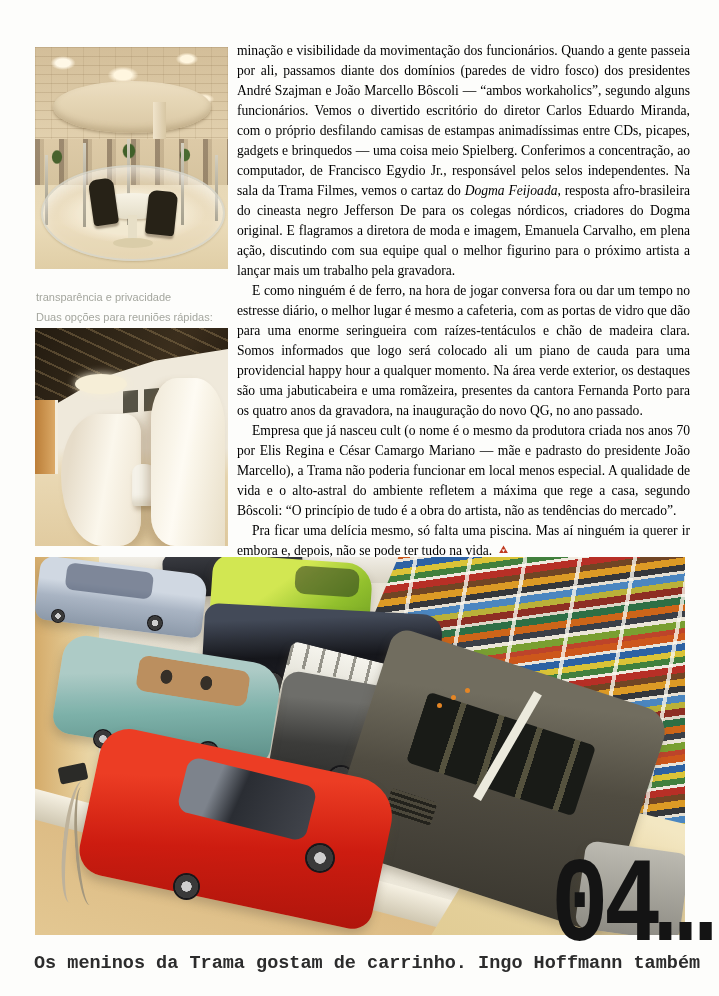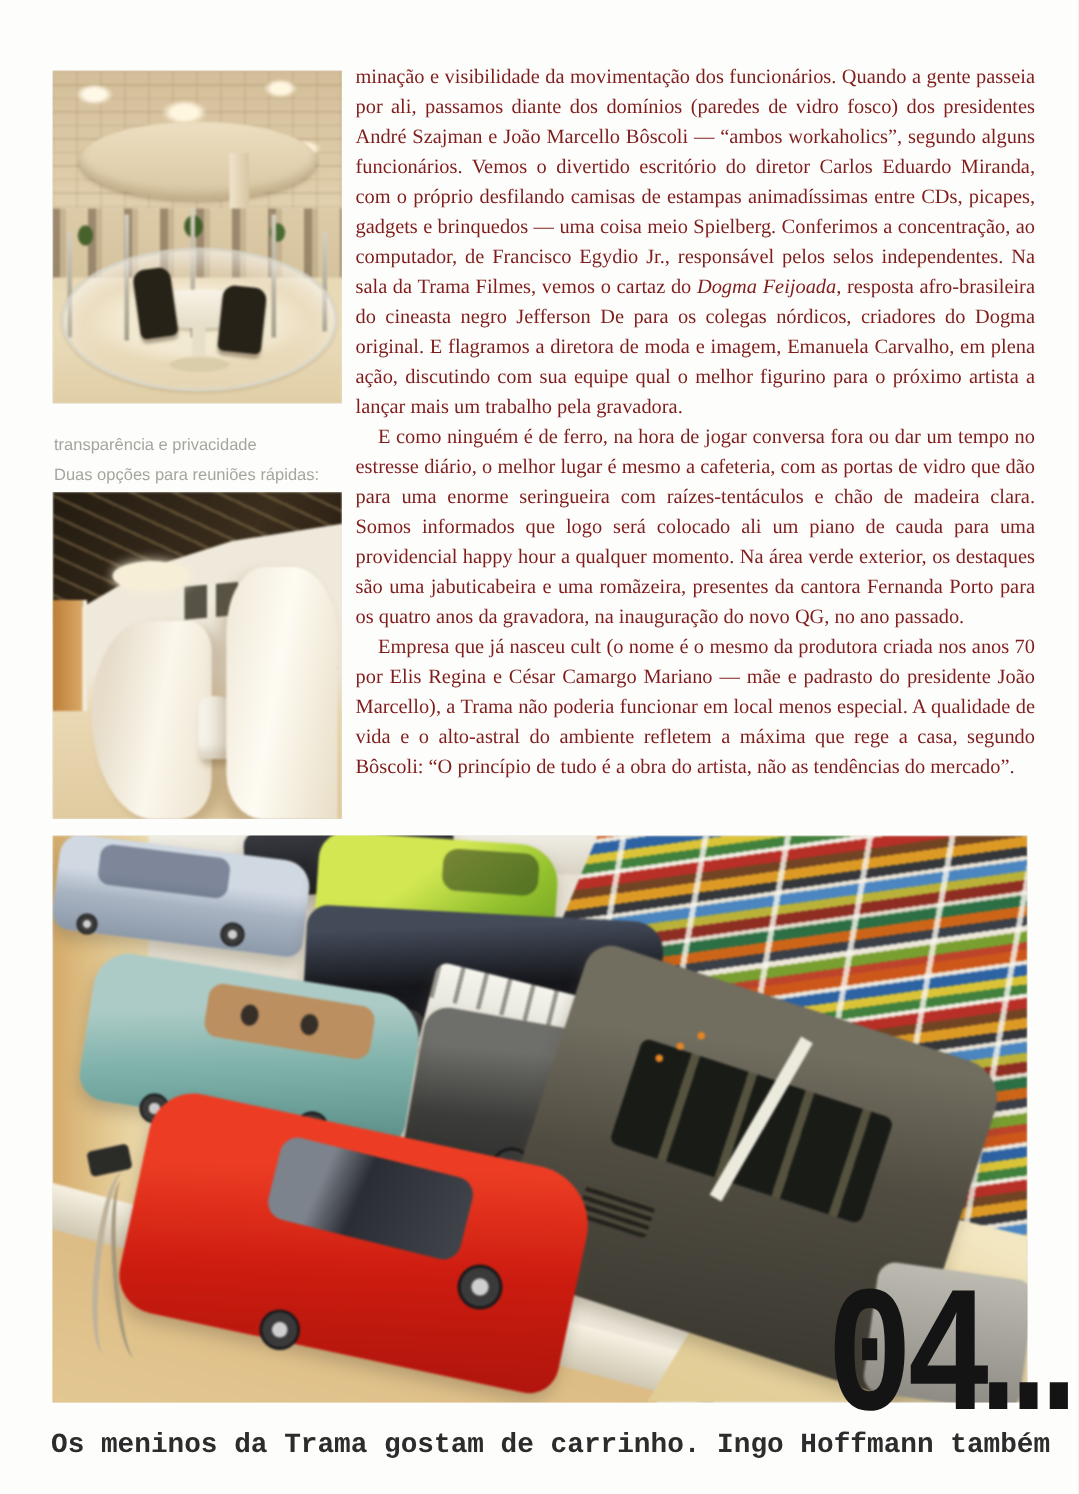--- a/index.html
+++ b/index.html
@@ -136,21 +136,21 @@
   .p3-bracket-a{left:28px;top:224px;width:22px;height:122px;border-left:4px solid #bdb29c;
     border-radius:50% 0 0 50%;transform:rotate(6deg);}
   .p3-bracket-b{left:40px;top:230px;width:18px;height:118px;border-left:3px solid #a2977f;
     border-radius:50% 0 0 50%;transform:rotate(-4deg);}
   .p3-clamp{left:24px;top:208px;width:28px;height:17px;background:#2b2b28;border-radius:3px;transform:rotate(-12deg);}
 
   
   .photo-caption{position:absolute;left:36px;top:287px;width:192px;
     font-family:"Liberation Sans",sans-serif;font-size:11px;line-height:20px;color:#a4a69e;}
   .article{position:absolute;left:237px;top:41px;width:453px;
-    font-size:13.6px;line-height:20px;text-align:justify;color:#7f1d1d;}
+    font-size:13.6px;line-height:20px;text-align:justify;color:#000000;}
   .article p{margin:0;}
   .article p.indent{text-indent:15px;}
   .article .ital{font-style:italic;}
   .end-mark{display:inline-block;width:11px;height:11px;margin-left:6px;vertical-align:-1px;}
   .footer-caption{position:absolute;left:34px;top:953px;white-space:nowrap;
     font-family:"Liberation Mono","DejaVu Sans Mono",monospace;font-weight:bold;
     font-size:18.5px;letter-spacing:0;color:#2c2c2c;}
   .page-number{position:absolute;left:551px;top:848px;z-index:5;line-height:1;
     font-family:"Liberation Mono","DejaVu Sans Mono",monospace;font-weight:bold;
     font-size:120px;letter-spacing:-6px;color:#141414;
@@ -198,20 +198,27 @@
       <div class="p2-wall-left"></div>
       <div class="p2-chair"></div>
       <div class="p2-wall-right"></div>
     </div>
   </div>
 
   <div class="article">
     <p><span>minação e visibilidade da movimentação dos funcionários. Quando a gente passeia por ali, passamos diante dos domínios (paredes de vidro fosco) dos presidentes André Szajman e João Marcello Bôscoli — “ambos workaholics”, segundo alguns funcionários. Vemos o divertido escritório do diretor Carlos Eduardo Miranda, com o próprio desfilando camisas de estampas animadíssimas entre CDs, picapes, gadgets e brinquedos — uma coisa meio Spielberg. Conferimos a concentração, ao computador, de Francisco Egydio Jr., responsável pelos selos independentes. Na sala da Trama Filmes, vemos o cartaz do </span><span class="ital">Dogma Feijoada</span><span>, resposta afro-brasileira do cineasta negro Jefferson De para os colegas nórdicos, criadores do Dogma original. E flagramos a diretora de moda e imagem, Emanuela Carvalho, em plena ação, discutindo com sua equipe qual o melhor figurino para o próximo artista a lançar mais um trabalho pela gravadora.</span></p>
     <p class="indent">E como ninguém é de ferro, na hora de jogar conversa fora ou dar um tempo no estresse diário, o melhor lugar é mesmo a cafeteria, com as portas de vidro que dão para uma enorme seringueira com raízes-tentáculos e chão de madeira clara. Somos informados que logo será colocado ali um piano de cauda para uma providencial happy hour a qualquer momento. Na área verde exterior, os destaques são uma jabuticabeira e uma romãzeira, presentes da cantora Fernanda Porto para os quatro anos da gravadora, na inauguração do novo QG, no ano passado.</p>
     <p class="indent">Empresa que já nasceu cult (o nome é o mesmo da produtora criada nos anos 70 por Elis Regina e César Camargo Mariano — mãe e padrasto do presidente João Marcello), a Trama não poderia funcionar em local menos especial. A qualidade de vida e o alto-astral do ambiente refletem a máxima que rege a casa, segundo Bôscoli: “O princípio de tudo é a obra do artista, não as tendências do mercado”.</p>
+    <p class="indent"><span>Pra ficar uma delícia mesmo, só falta uma piscina. Mas aí ninguém ia querer ir embora e, depois, não se pode ter tudo na vida.</span><svg class="end-mark" viewBox="0 0 12 12">
+          <g>
+            <polygon points="6,0.5 8.6,5 3.4,5" fill="#c03a20"></polygon>
+            <polygon points="6,0.5 8.6,5 3.4,5" transform="rotate(120 6 6)" fill="#c03a20"></polygon>
+            <polygon points="6,0.5 8.6,5 3.4,5" transform="rotate(240 6 6)" fill="#c03a20"></polygon>
+          </g>
+        </svg></p>
   </div>
 
   <div class="photo" id="photo-cars">
     <div class="art">
       <div class="p3-base"></div>
       <div class="p3-topstrip"></div>
       <div class="p3-cd-wall"></div>
       <div class="p3-leftwall"></div>
       <div class="p3-wedge"></div>
       <div class="p3-shelf-edge"></div>

